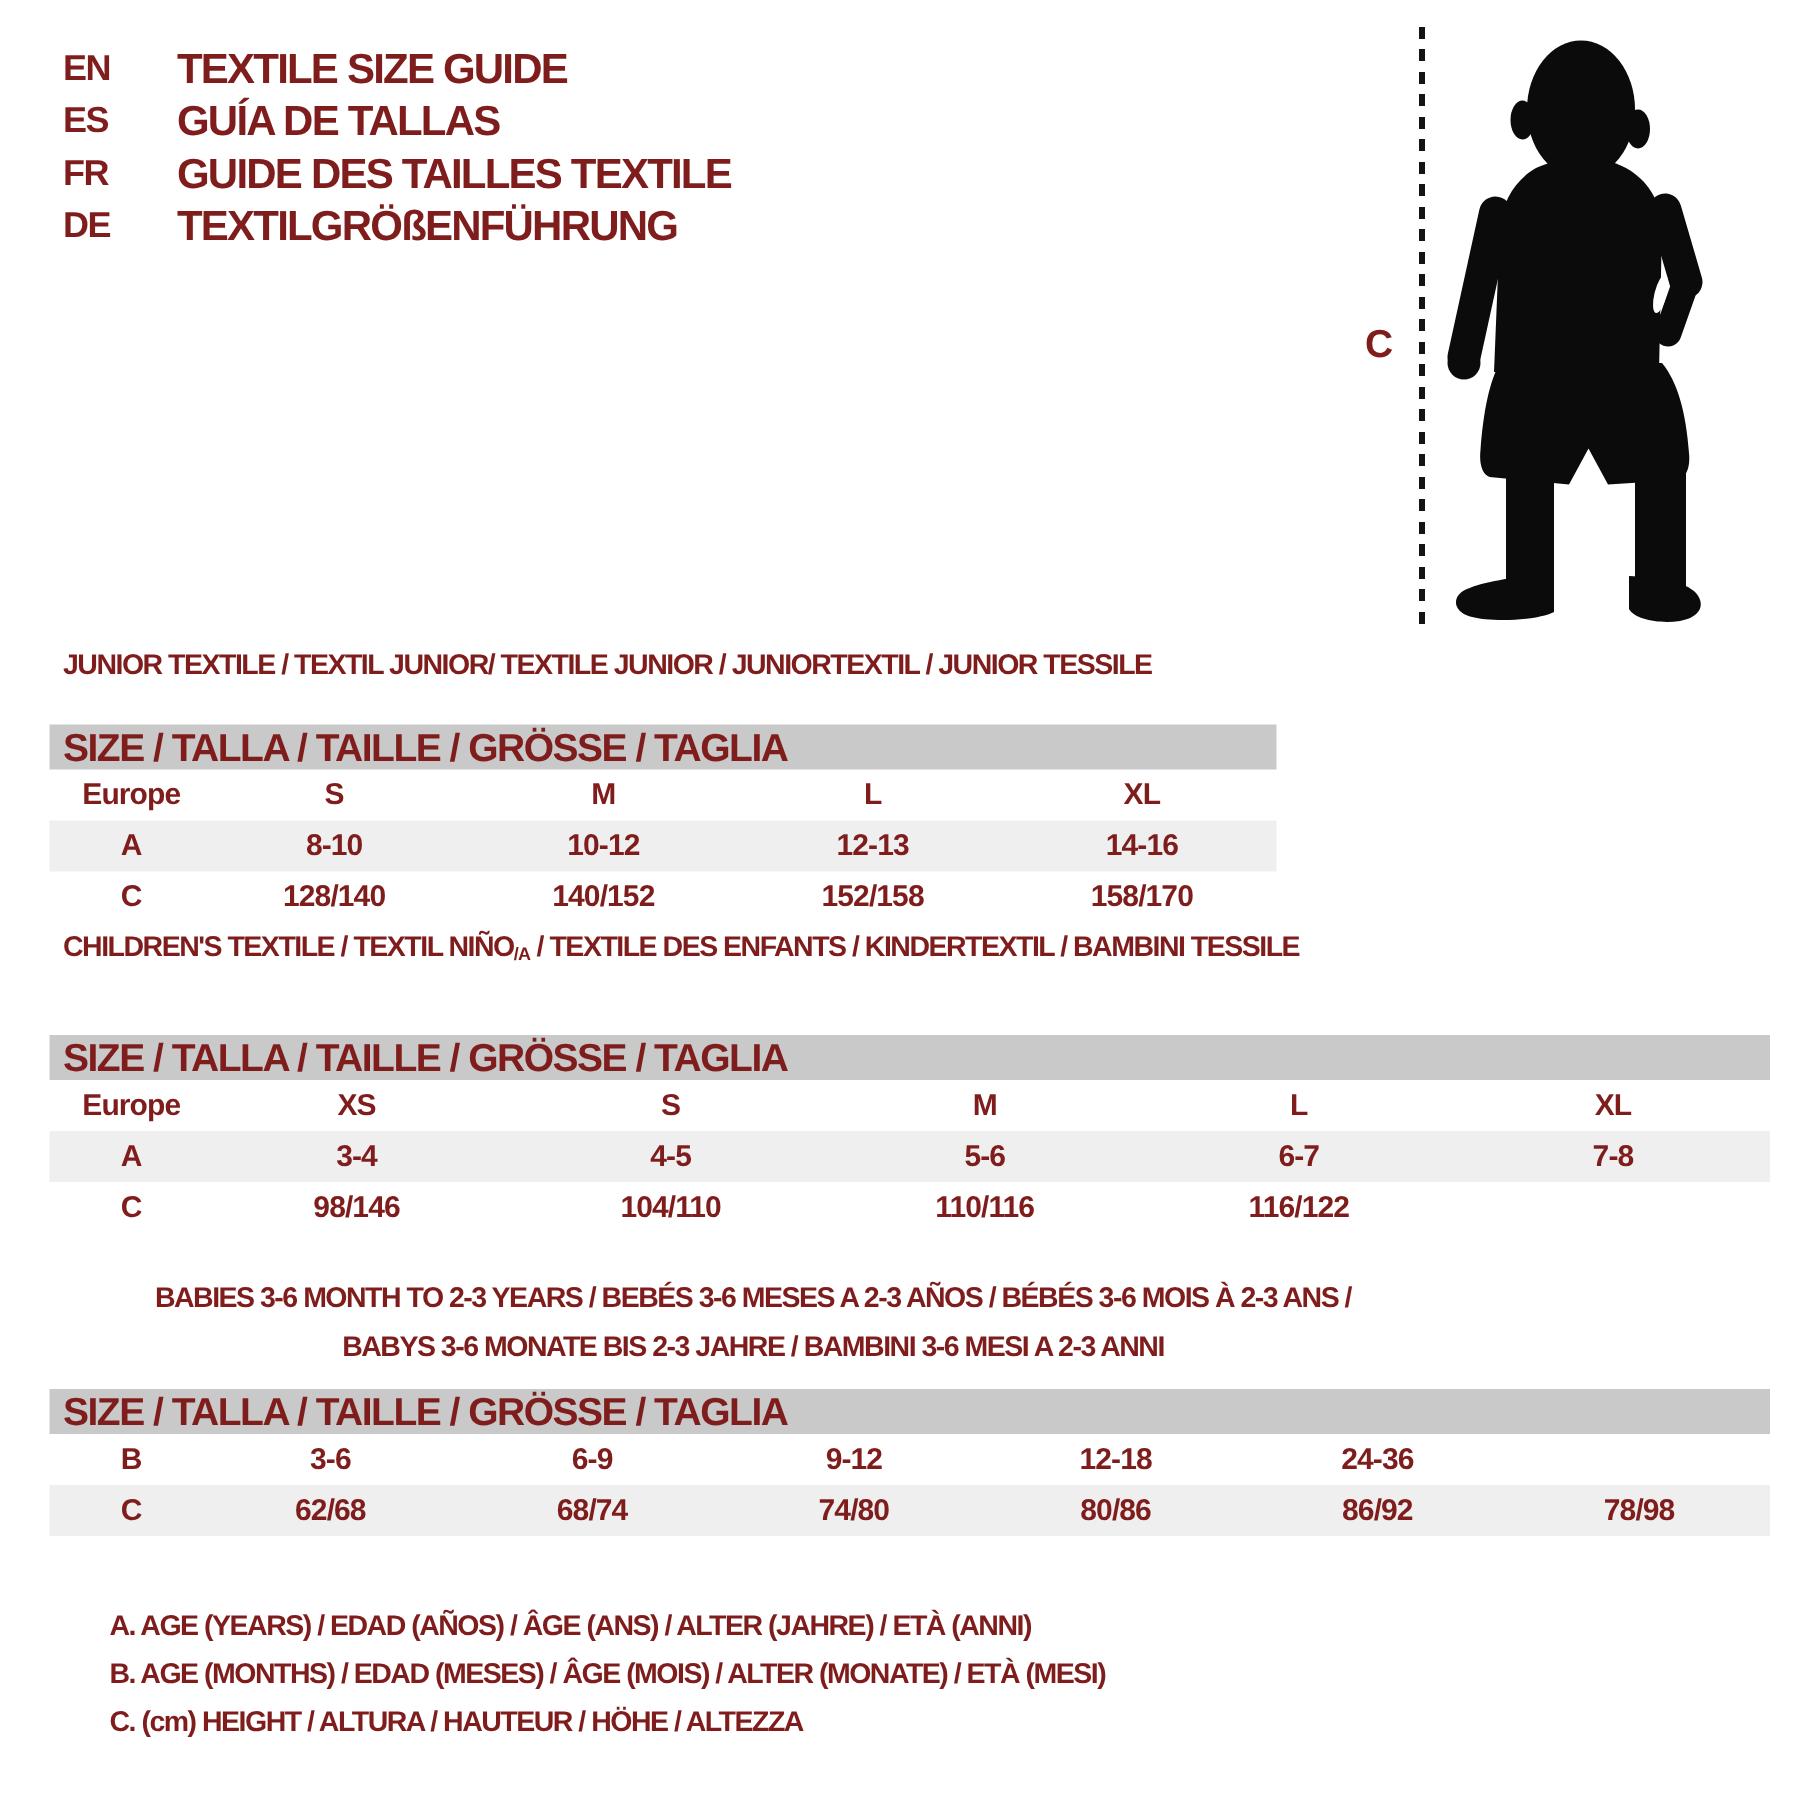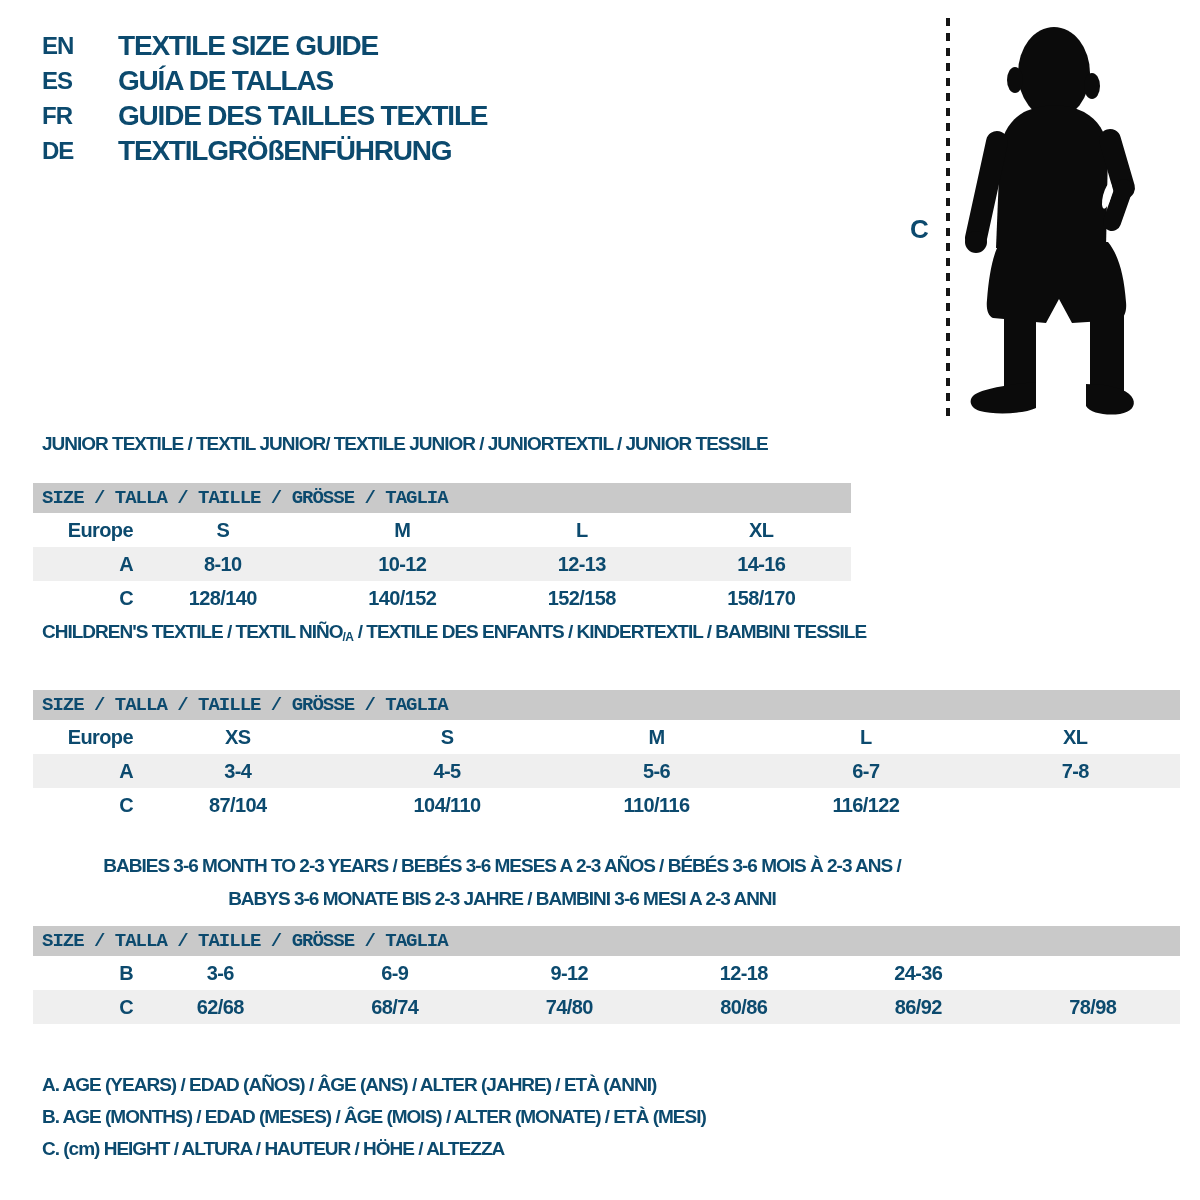--- a/index.html
+++ b/index.html
@@ -1,19 +1,19 @@
 <!DOCTYPE html>
 <html><head>
 <meta charset="utf-8">
 <style>
   * { margin:0; padding:0; box-sizing:border-box; }
   html,body { background:#ffffff; }
   .canvas {
     position:relative; width:1200px; height:1200px; background:#ffffff;
-    font-family:"Liberation Sans", sans-serif; color:#0c4a6e; overflow:hidden;
+    font-family:"Liberation Sans", sans-serif; color:#7f1d1d; overflow:hidden;
   }
 
   
   .lang-block { position:absolute; left:42px; top:28px; }
   .lang-row { display:flex; height:35px; align-items:center; }
   .lang-code {
     width:76px; font-size:24px; font-weight:700; letter-spacing:-1px;
   }
   .lang-title { font-size:28px; font-weight:700; letter-spacing:-1.2px; }
 
@@ -32,34 +32,34 @@
     position:absolute; left:42px; font-size:19px; font-weight:700;
     letter-spacing:-1px; white-space:nowrap; line-height:24px;
   }
   .tbl-title .subsm { font-size:12px; vertical-align:-3px; letter-spacing:-0.5px; }
   .tbl-title.two-line { white-space:normal; line-height:33px;text-align:center; }
 
   
   .tbl { position:absolute; left:33px; }
   .band {
     height:30px; line-height:30px; background:#c9c9c9;
-    font-size:19px; font-weight:700; letter-spacing:-1px; padding-left:9px;font-family:Liberation Mono, monospace;
+    font-size:26px; font-weight:700; letter-spacing:-1px; padding-left:9px;
   }
   .trow { display:grid; height:34px; line-height:34px; font-size:20px; font-weight:700; letter-spacing:-0.6px; }
   .cols4 { grid-template-columns:100px repeat(4,1fr); }
   .cols5 { grid-template-columns:100px repeat(5,1fr); }
   .cols6 { grid-template-columns:100px repeat(6,1fr); }
   .trow.alt { background:#efefef; }
-  .tlabel { text-align:right; padding-left:9px; }
+  .tlabel { text-align:center; padding-left:9px; }
   .tcell { text-align:center; }
 
   
   .legend { position:absolute; left:42px; top:1069px; }
   .legend-line {
-    font-size:19px; font-weight:700; letter-spacing:-1px; height:32px; line-height:32px; white-space:nowrap;
+    font-size:19px; font-weight:700; letter-spacing:-1px; height:32px; line-height:32px; white-space:nowrap;margin-left:31px;
   }
 </style>
 </head>
 <body>
 
 <div class="canvas">
 
   <header class="lang-block">
     <div class="lang-row">
       <span class="lang-code">EN</span>
@@ -144,21 +144,21 @@
     <div class="trow cols5 alt">
       <span class="tlabel">A</span>
       <span class="tcell">3-4</span>
       <span class="tcell">4-5</span>
       <span class="tcell">5-6</span>
       <span class="tcell">6-7</span>
       <span class="tcell">7-8</span>
     </div>
     <div class="trow cols5">
       <span class="tlabel">C</span>
-      <span class="tcell">87/104</span>
+      <span class="tcell">98/146</span>
       <span class="tcell">104/110</span>
       <span class="tcell">110/116</span>
       <span class="tcell">116/122</span>
     </div>
   </section>
 
   <h2 class="tbl-title two-line" style="top:849px; width:920px;"><span>BABIES 3-6 MONTH TO 2-3 YEARS / BEBÉS 3-6 MESES A 2-3 AÑOS / BÉBÉS 3-6 MOIS À 2-3 ANS /</span><br><span>BABYS 3-6 MONATE BIS 2-3 JAHRE / BAMBINI 3-6 MESI A 2-3 ANNI</span></h2>
   <section class="tbl" style="top:926px; width:1147px;">
     <div class="band">
       <span>SIZE / TALLA / TAILLE / GRÖSSE / TAGLIA</span>

